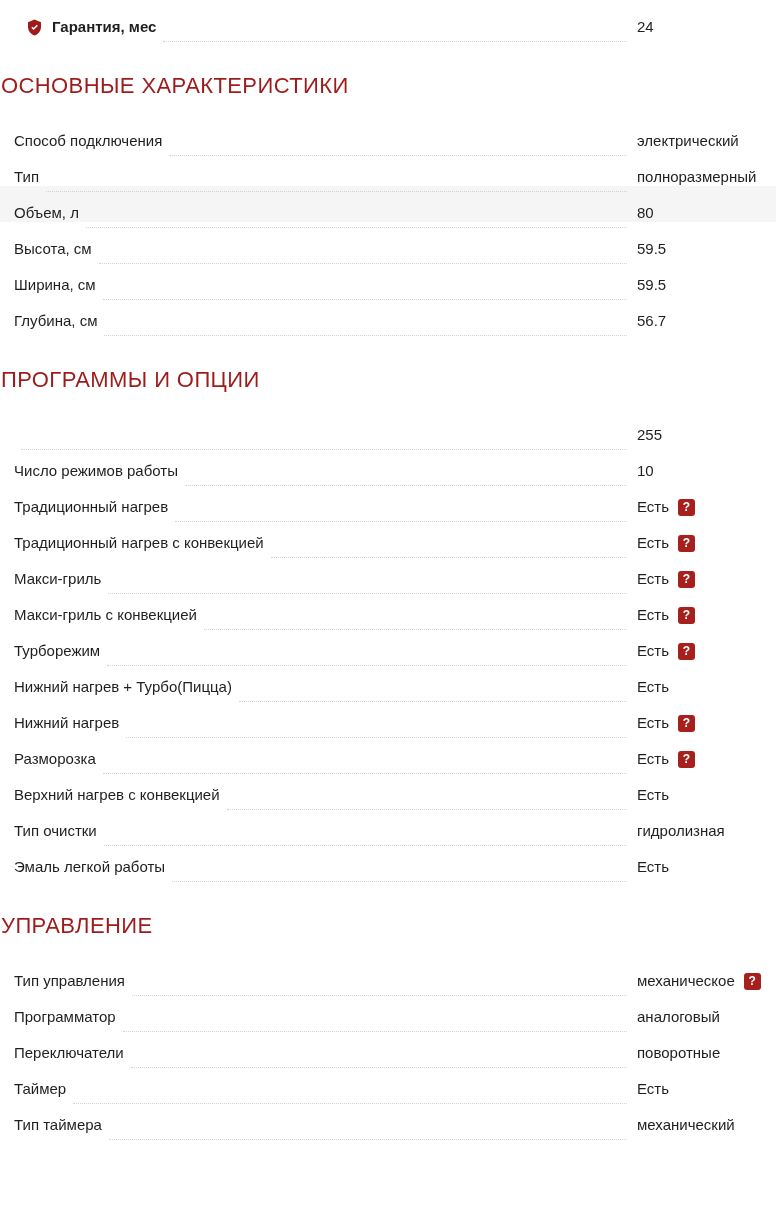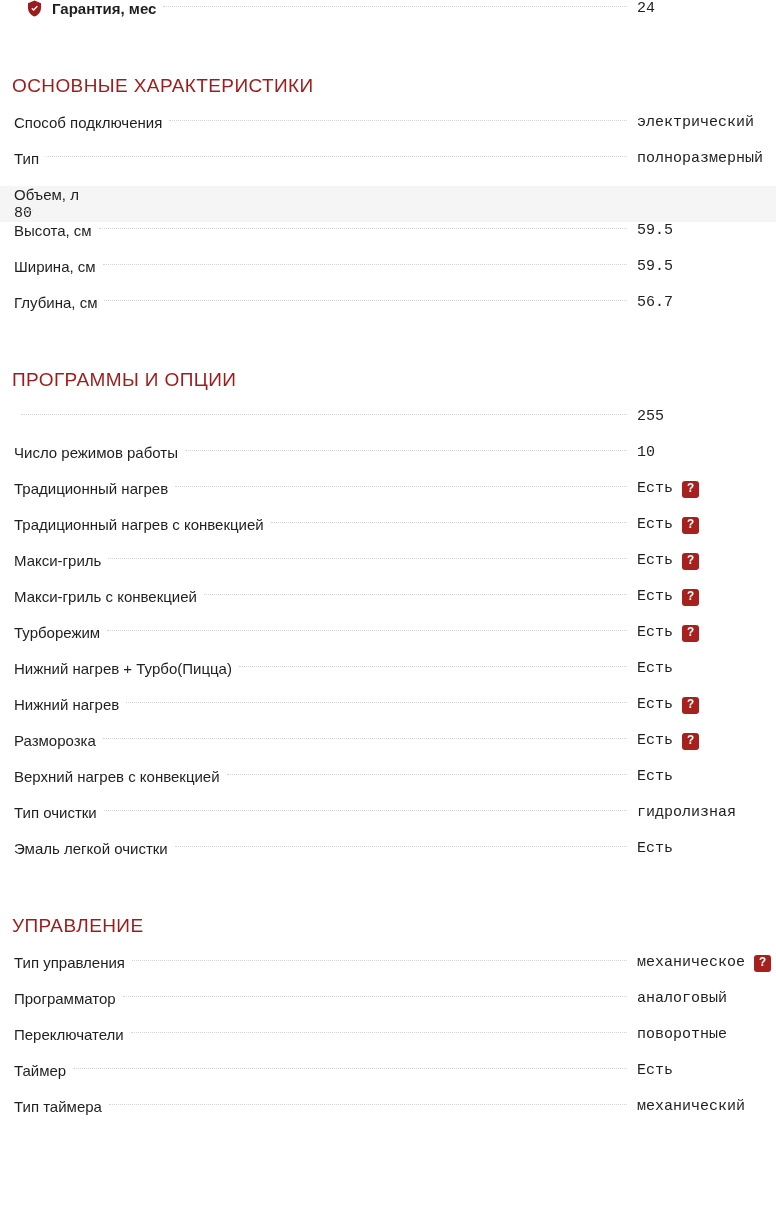--- a/index.html
+++ b/index.html
@@ -17,27 +17,27 @@
     -webkit-font-smoothing:antialiased;
   }
   .page{
     width:776px;
     height:1219px;
     overflow:hidden;
     background:#fff;
   }
   .row{
     display:flex;
-    align-items:flex-start;
+    align-items:flex-end;
     height:36px;
     padding:0 14px;
     font-size:15px;
     line-height:18px;
   }
-  .row--highlight{ background:var(--highlight);flex-direction:column; }
+  .row--highlight{ background:var(--highlight); }
   .row--top{ padding-left:26px; }
   .row--top .label{ font-weight:700; }
   .icon{
     width:17px;
     height:17px;
     flex:none;
     margin-right:9px;
     display:inline-flex;
     align-items:center;
     justify-content:center;
@@ -56,43 +56,42 @@
     position:relative;
     top:6px;
     min-width:12px;
   }
   .value-cell{
     flex:none;
     width:125px;
     display:flex;
     align-items:center;
     white-space:nowrap;
-    font-family:Liberation Mono, monospace;
   }
   .value{ color:var(--text); }
   .help-badge{
     width:17px;
     height:17px;
     flex:none;
     margin-left:9px;
     border-radius:3px;
     background:var(--badge);
     color:#fff;
     font-size:12px;
     font-weight:700;
     line-height:17px;
     text-align:center;
     cursor:pointer;
     user-select:none;
   }
   .section{ margin-top:38px; }
   .section-title{
     margin:0 0 16px 0;
-    padding:0 12px;
-    font-size:19px;
+    padding:0 1px;
+    font-size:22px;
     line-height:24px;
     font-weight:400;
     letter-spacing:.4px;
     color:var(--accent);
     text-transform:uppercase;
   }
 </style>
 </head>
 <body>
 
@@ -267,21 +266,21 @@
 
   <div class="row">
     <span class="label">Тип очистки</span>
     <span class="leader"></span>
     <span class="value-cell">
       <span class="value">гидролизная</span>
     </span>
   </div>
 
   <div class="row">
-    <span class="label">Эмаль легкой очистки</span>
+    <span class="label">Эмаль легкой работы</span>
     <span class="leader"></span>
     <span class="value-cell">
       <span class="value">Есть</span>
     </span>
   </div>
 </div>
   </div>
 
   <div class="section">
     <h2 class="section-title">УПРАВЛЕНИЕ</h2>

